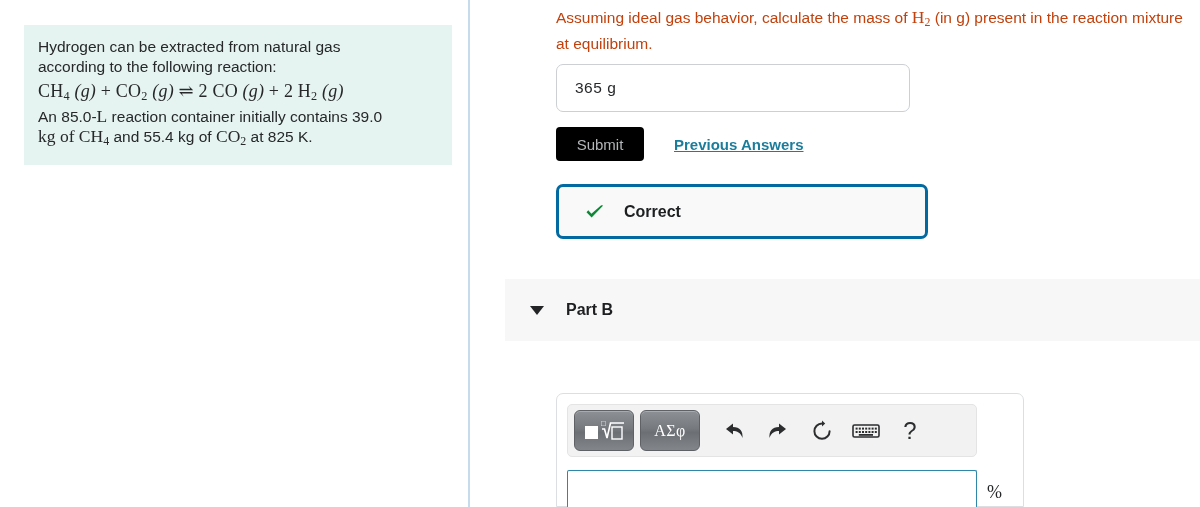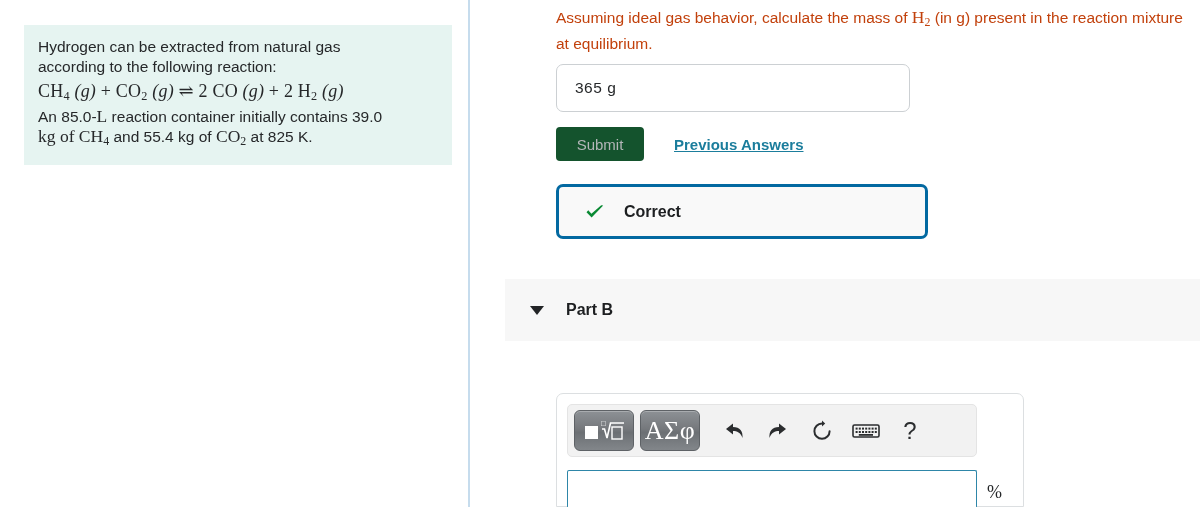--- a/index.html
+++ b/index.html
@@ -111,21 +111,21 @@
   #action-row {
     position: absolute;
     left: 84px;
     top: 127px;
     display: flex;
     align-items: center;
   }
   #submit-button {
     width: 88px;
     height: 34px;
-    background: #14532d;
+    background: #000000;
     border: none;
     border-radius: 4px;
     color: #b3b6b8;
     font-size: 15px;
     font-family: "Liberation Sans", sans-serif;
     cursor: default;
   }
   #previous-answers-link {
     margin-left: 30px;
     color: #1b7d9c;
@@ -231,21 +231,21 @@
     border: 1px solid #5e6266;
     box-shadow: inset 0 1px 0 rgba(255,255,255,0.25);
     display: flex;
     align-items: center;
     justify-content: center;
     cursor: pointer;
   }
   .tool-btn.greek {
     color: #ffffff;
     font-family: "Liberation Serif", "DejaVu Serif", serif;
-    font-size: 26px;
+    font-size: 16px;
     letter-spacing: 0.5px;
   }
   .icon-btn {
     width: 44px;
     height: 39px;
     display: flex;
     align-items: center;
     justify-content: center;
     cursor: pointer;
   }

